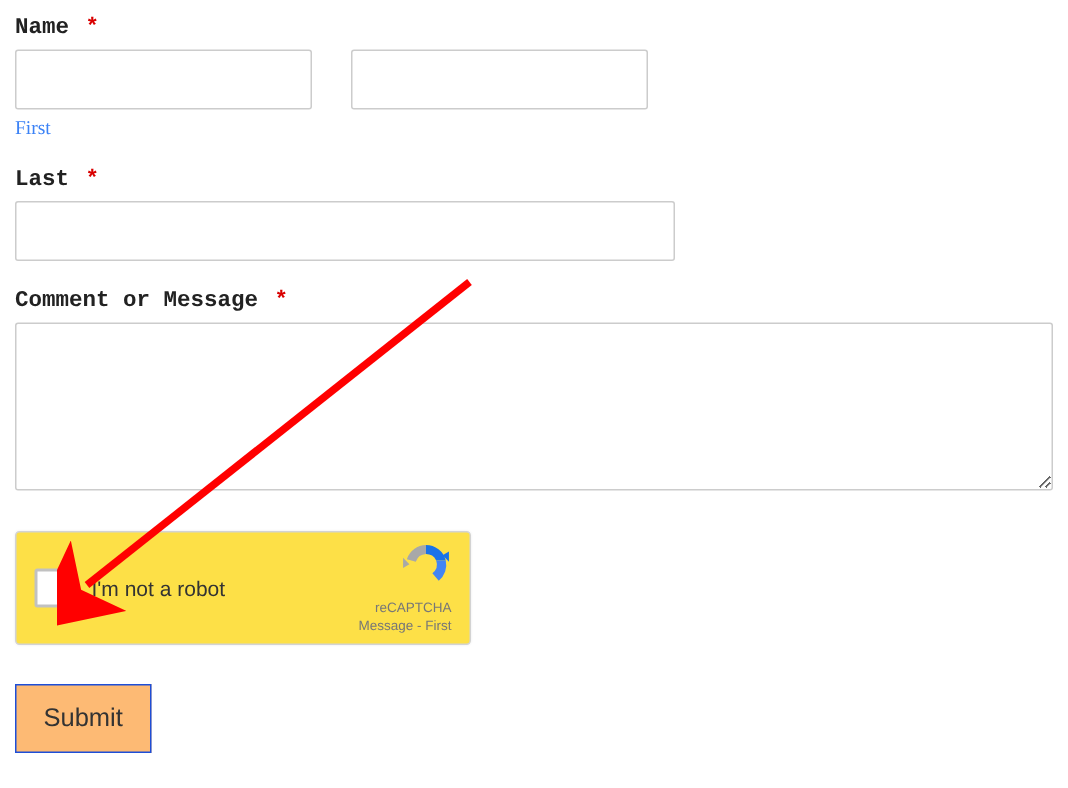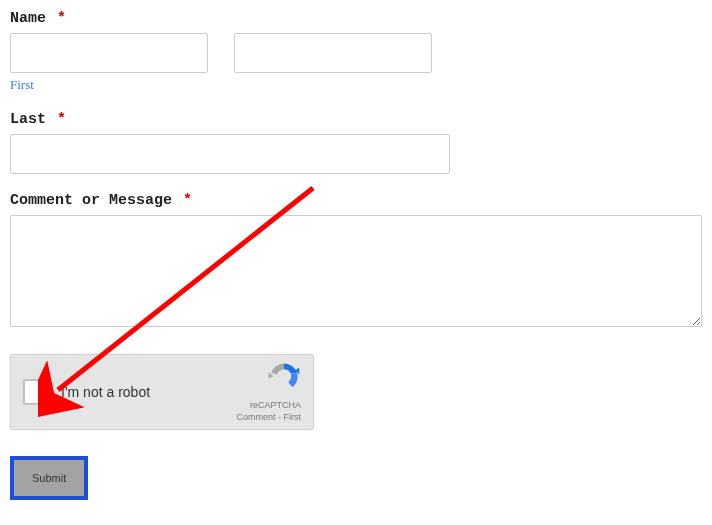--- a/index.html
+++ b/index.html
@@ -44,21 +44,21 @@
     padding: 8px;
     border: 1px solid #ccc;
     border-radius: 2px;
     font-size: 14px;
     resize: both;
   }
   .recaptcha {
     width: 304px;
     height: 76px;
     border: 1px solid #d3d3d3;
-    background: #e5e5e5;
+    background: #fde047;
     border-radius: 3px;
     display: flex;
     align-items: center;
     padding: 0 12px;
     margin-top: 24px;
     margin-bottom: 26px;
     box-shadow: 0 0 2px rgba(0,0,0,0.08);
     position: relative;
   }
   .recaptcha-check {
@@ -81,24 +81,24 @@
     color: #777;
     line-height: 1.3;
   }
   .recaptcha-logo {
     width: 34px;
     height: 34px;
     margin: 0 auto 2px;
   }
   .recaptcha-right a { color: #777; text-decoration: none; }
   .submit {
-    background: #a3a3a3;
-    border: 4px solid #1d4ed8;
+    background: #fdba74;
+    border: 1px solid #1d4ed8;
     padding: 12px 18px;
-    font-size: 11px;
+    font-size: 17px;
     color: #333;
     cursor: pointer;
   }
   .arrow-overlay {
     position: absolute;
     left: 38px;
     top: 180px;
     pointer-events: none;
     z-index: 10;
   }
@@ -150,21 +150,21 @@
   <div class="recaptcha-right">
     <svg class="recaptcha-logo" viewBox="0 0 40 40">
       <path d="M20 4 A16 16 0 0 1 35.5 16 L28 16 A9 9 0 0 0 20 11 Z" fill="#1a73e8"></path>
       <path d="M35.5 16 A16 16 0 0 1 30 32 L25 26 A9 9 0 0 0 28 16 Z" fill="#4285f4"></path>
       <path d="M20 4 A16 16 0 0 0 5 15 L12 17 A9 9 0 0 1 20 11 Z" fill="#a8a8a8"></path>
       <polygon points="33,12 38,17 38,9" fill="#1a73e8"></polygon>
       <polygon points="7,19 2,14 2,22" fill="#a8a8a8"></polygon>
     </svg>
     <div>reCAPTCHA</div>
     <div>
-      <a href="#">Comment</a><span> - </span><a href="#">First</a>
+      <a href="#">Message</a><span> - </span><a href="#">First</a>
     </div>
   </div>
 </div>
 
 
 <button class="submit">Submit</button>
 
 
 <svg class="arrow-overlay" width="300" height="240">
   <defs>

